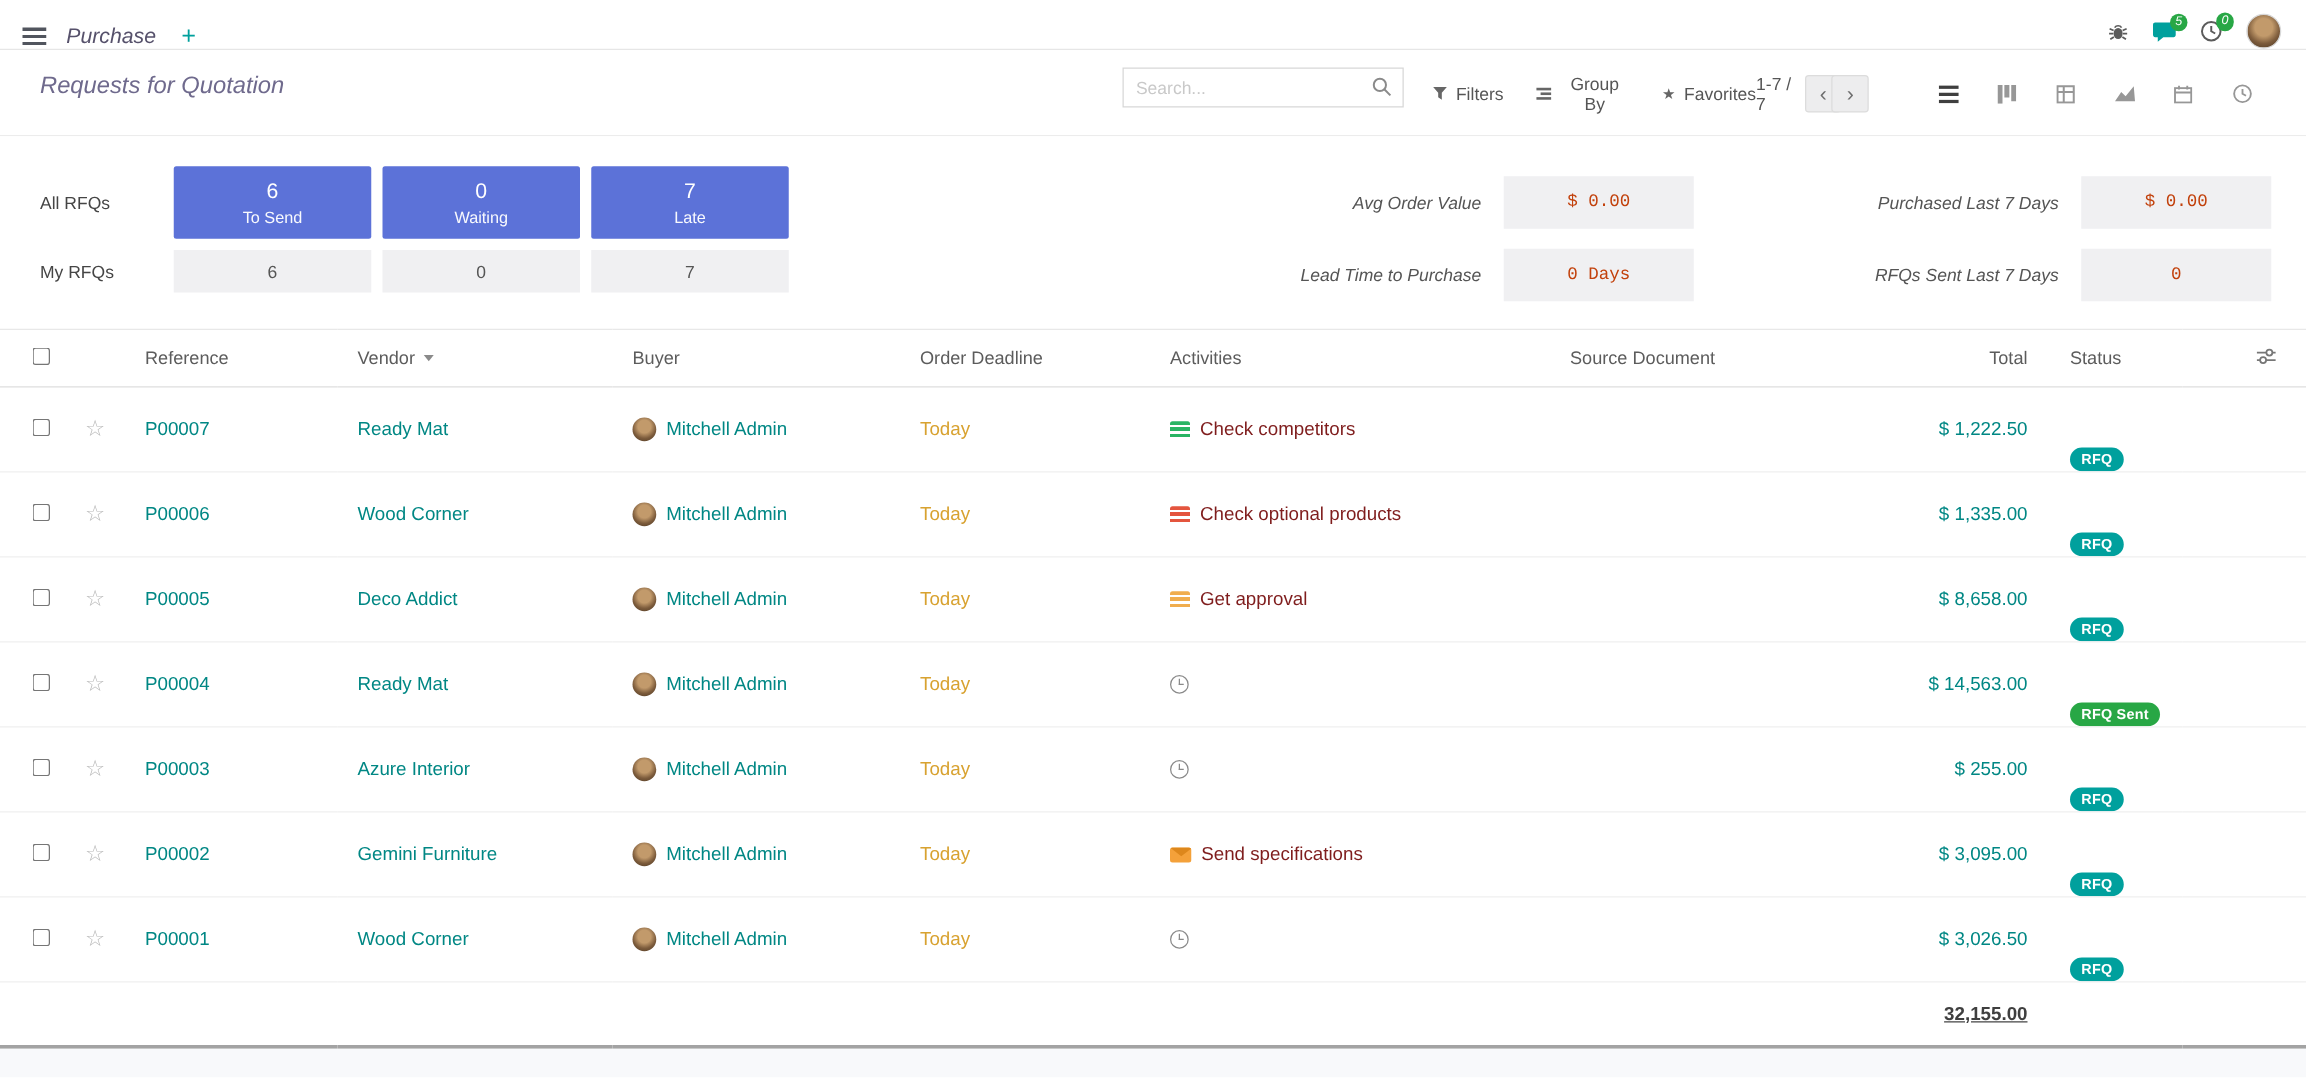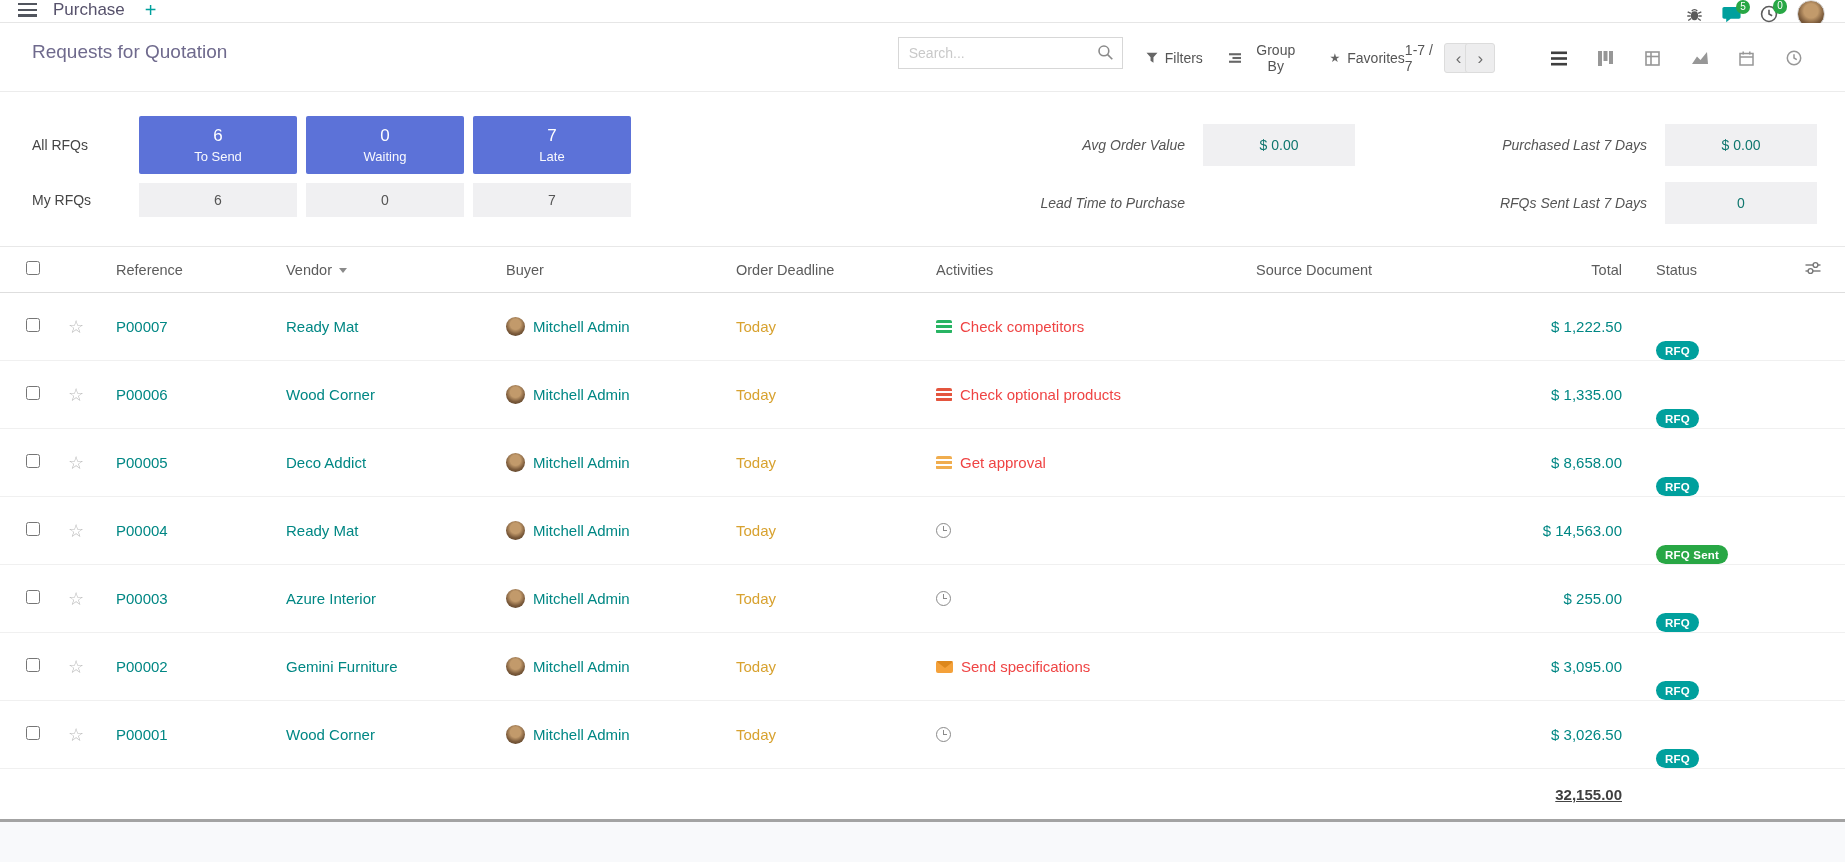--- a/index.html
+++ b/index.html
@@ -3,39 +3,39 @@
 <meta charset="utf-8">
 <style>
   * { margin:0; padding:0; box-sizing:border-box; }
   html,body { width:1845px; height:862px; }
   body {
     font-family:"Liberation Sans", sans-serif;
     background:#fff; color:#444;
     display:flex; flex-direction:column; overflow:hidden;
   }
   
-  .nav { height:23px; flex:none; display:flex; align-items:flex-start; justify-content:space-between;
-         padding:0 20px 0 18px; background:#fff; border-bottom:1px solid #e6e6e6; }
+  .nav { height:40px; flex:none; display:flex; align-items:flex-end; justify-content:space-between;
+         padding:0 20px 0 18px; background:#fff; border-bottom:1px solid #e6e6e6;font-style:italic; }
   .nav-left { display:flex; align-items:center; gap:16px; }
   .hamburger { width:19px; height:14px; cursor:pointer;
     background:linear-gradient(#51555e 0 2.5px, transparent 2.5px 5.7px,
                #51555e 5.7px 8.2px, transparent 8.2px 11.4px, #51555e 11.4px 14px); }
   .app-name { font-size:17px; color:#56516b; cursor:pointer; }
   .plus { font-size:20px; color:#00a09d; cursor:pointer; line-height:1; padding:0 4px; }
   .nav-right { display:flex; align-items:center; gap:19px; }
   .icon-wrap { position:relative; display:inline-flex; cursor:pointer; }
   .sys-badge { position:absolute; top:-6px; right:-9px; background:#28a745; color:#fff;
     font-size:10px; line-height:1; padding:2px 4px 2.5px; border-radius:8px; min-width:14px; text-align:center; }
   .avatar { width:28px; height:28px; border-radius:50%;
     background:radial-gradient(circle at 50% 38%, #c29a6b 0 34%, #7d5c3c 62%, #46321f 100%);
     border:1px solid #d8d8d8; cursor:pointer; }
   
   .cp { flex:none; display:flex; padding:14px 28px 12px 32px; border-bottom:1px solid #ececec; background:#fff; }
   .cp-left { flex:1; }
-  .page-title { font-size:19px; font-weight:400; color:#6f6a8d; margin:4px 0 16px; }
+  .page-title { font-size:19px; font-weight:400; color:#6f6a8d; margin:4px 0 16px;font-style:italic; }
   .cp-buttons { display:flex; gap:8px; }
   .btn-create { background:#7161b5; color:#fff; border:none; border-radius:3px; cursor:pointer;
     font-family:inherit; font-size:13px; font-weight:bold; letter-spacing:.5px; padding:0 19px; height:34px; }
   .btn-export { background:#6e7780; border:none; border-radius:3px; width:46px; height:34px;
     display:flex; align-items:center; justify-content:center; cursor:pointer; }
   .cp-right { width:51.5%; display:flex; flex-direction:row; gap:13px; }
   .searchbox { position:relative; }
   .searchbox input { width:100%; height:32px; border:1px solid #d7d7d7; border-radius:0;
     padding:0 34px 0 10px; font-family:inherit; font-size:14px; color:#444; outline:none; }
   .searchbox input::placeholder { color:#c9c9c9; }
@@ -62,21 +62,21 @@
   .dash-box { background:#5c72d8; color:#fff; border-radius:2px; display:flex; flex-direction:column;
     align-items:center; justify-content:center; gap:3px; cursor:pointer; }
   .dash-box .num { font-size:17px; }
   .dash-box .lbl { font-size:13px; opacity:.96; }
   .dash-mybox { background:#f0f0f2; display:flex; align-items:center; justify-content:center;
     font-size:14px; color:#555; cursor:pointer; }
   .dash-right { display:grid; grid-template-columns:auto auto; column-gap:64px; row-gap:16px; padding-top:8px; }
   .kpi { display:flex; align-items:center; gap:18px; }
   .kpi-label { min-width:228px; text-align:right; font-size:14px; color:#555;font-style:italic; }
   .kpi-value { width:152px; height:42px; background:#f0f0f2; display:flex; align-items:center;
-    justify-content:center; font-size:14px; color:#0f766e; }
+    justify-content:center; font-size:14px; color:#c2410c;font-family:Liberation Mono, monospace; }
   
   .list { flex:none; background:#fff; }
   table { width:100%; border-collapse:collapse; table-layout:fixed; }
   thead th { height:46px; font-weight:normal; font-size:14.5px; color:#5c5c5c; text-align:left;
     padding-left:16px; border-top:1px solid #e8e8e8; border-bottom:1px solid #dedede; white-space:nowrap; }
   tbody td { height:52px; font-size:15px; border-bottom:1px solid #f0f0f0; padding-left:16px;
     white-space:nowrap; overflow:hidden; }
   th.c-check, td.c-check { padding-left:26px; }
   th.c-star, td.c-star { padding-left:12px; }
   th.c-total, td.c-total { text-align:right; padding-right:18px; }
@@ -96,21 +96,21 @@
       var(--c) 5px 8px, #fff 8px 10px, var(--c) 10px 13px, #fff 13px 14px); }
   .act-icon[data-type="list-green"]  { --c:#28b463; }
   .act-icon[data-type="list-red"]    { --c:#e4553e; }
   .act-icon[data-type="list-yellow"] { --c:#f0ad4e; }
   .act-icon[data-type="clock"] { width:15px; height:15px; border:1.5px solid #8a8a8a; border-radius:50%; }
   .act-icon[data-type="clock"]::before { content:""; position:absolute; left:5.5px; top:2.2px; width:1.5px; height:4.8px; background:#8a8a8a; }
   .act-icon[data-type="clock"]::after  { content:""; position:absolute; left:5.5px; top:5.8px; width:4.2px; height:1.5px; background:#8a8a8a; }
   .act-icon[data-type="envelope"] { width:17px; height:12px; background:#f4a13a; border-radius:2px; overflow:hidden; }
   .act-icon[data-type="envelope"]::before { content:""; position:absolute; left:-0.5px; top:0;
     border-left:9px solid transparent; border-right:9px solid transparent; border-top:7px solid #dd871c; }
-  .act-label { color:#ef4444; cursor:pointer; }
+  .act-label { color:#7f1d1d; cursor:pointer; }
   .status { display:inline-block; color:#fff; font-size:11.5px; font-weight:bold;
     padding:3.5px 9px; border-radius:11px; letter-spacing:.2px;margin-top:48px; }
   .status[data-kind="rfq"]  { background:#00a09d; }
   .status[data-kind="sent"] { background:#28a745; }
   tfoot td { height:52px; font-size:15px; border-bottom:3px solid #a3a3a3;text-decoration:underline; }
   .footer-total { font-weight:bold; color:#3f3f3f; }
   .filler { flex:1; background:#f8f9fb; }
 </style>
 </head>
 <body>
@@ -256,20 +256,21 @@
     <div class="kpi">
       <span class="kpi-label">Avg Order Value</span>
       <span class="kpi-value">$ 0.00</span>
     </div>
     <div class="kpi">
       <span class="kpi-label">Purchased Last 7 Days</span>
       <span class="kpi-value">$ 0.00</span>
     </div>
     <div class="kpi">
       <span class="kpi-label">Lead Time to Purchase</span>
+      <span class="kpi-value">0 Days</span>
     </div>
     <div class="kpi">
       <span class="kpi-label">RFQs Sent Last 7 Days</span>
       <span class="kpi-value">0</span>
     </div>
   </div>
 </section>
 
 <section class="list">
   <table>

